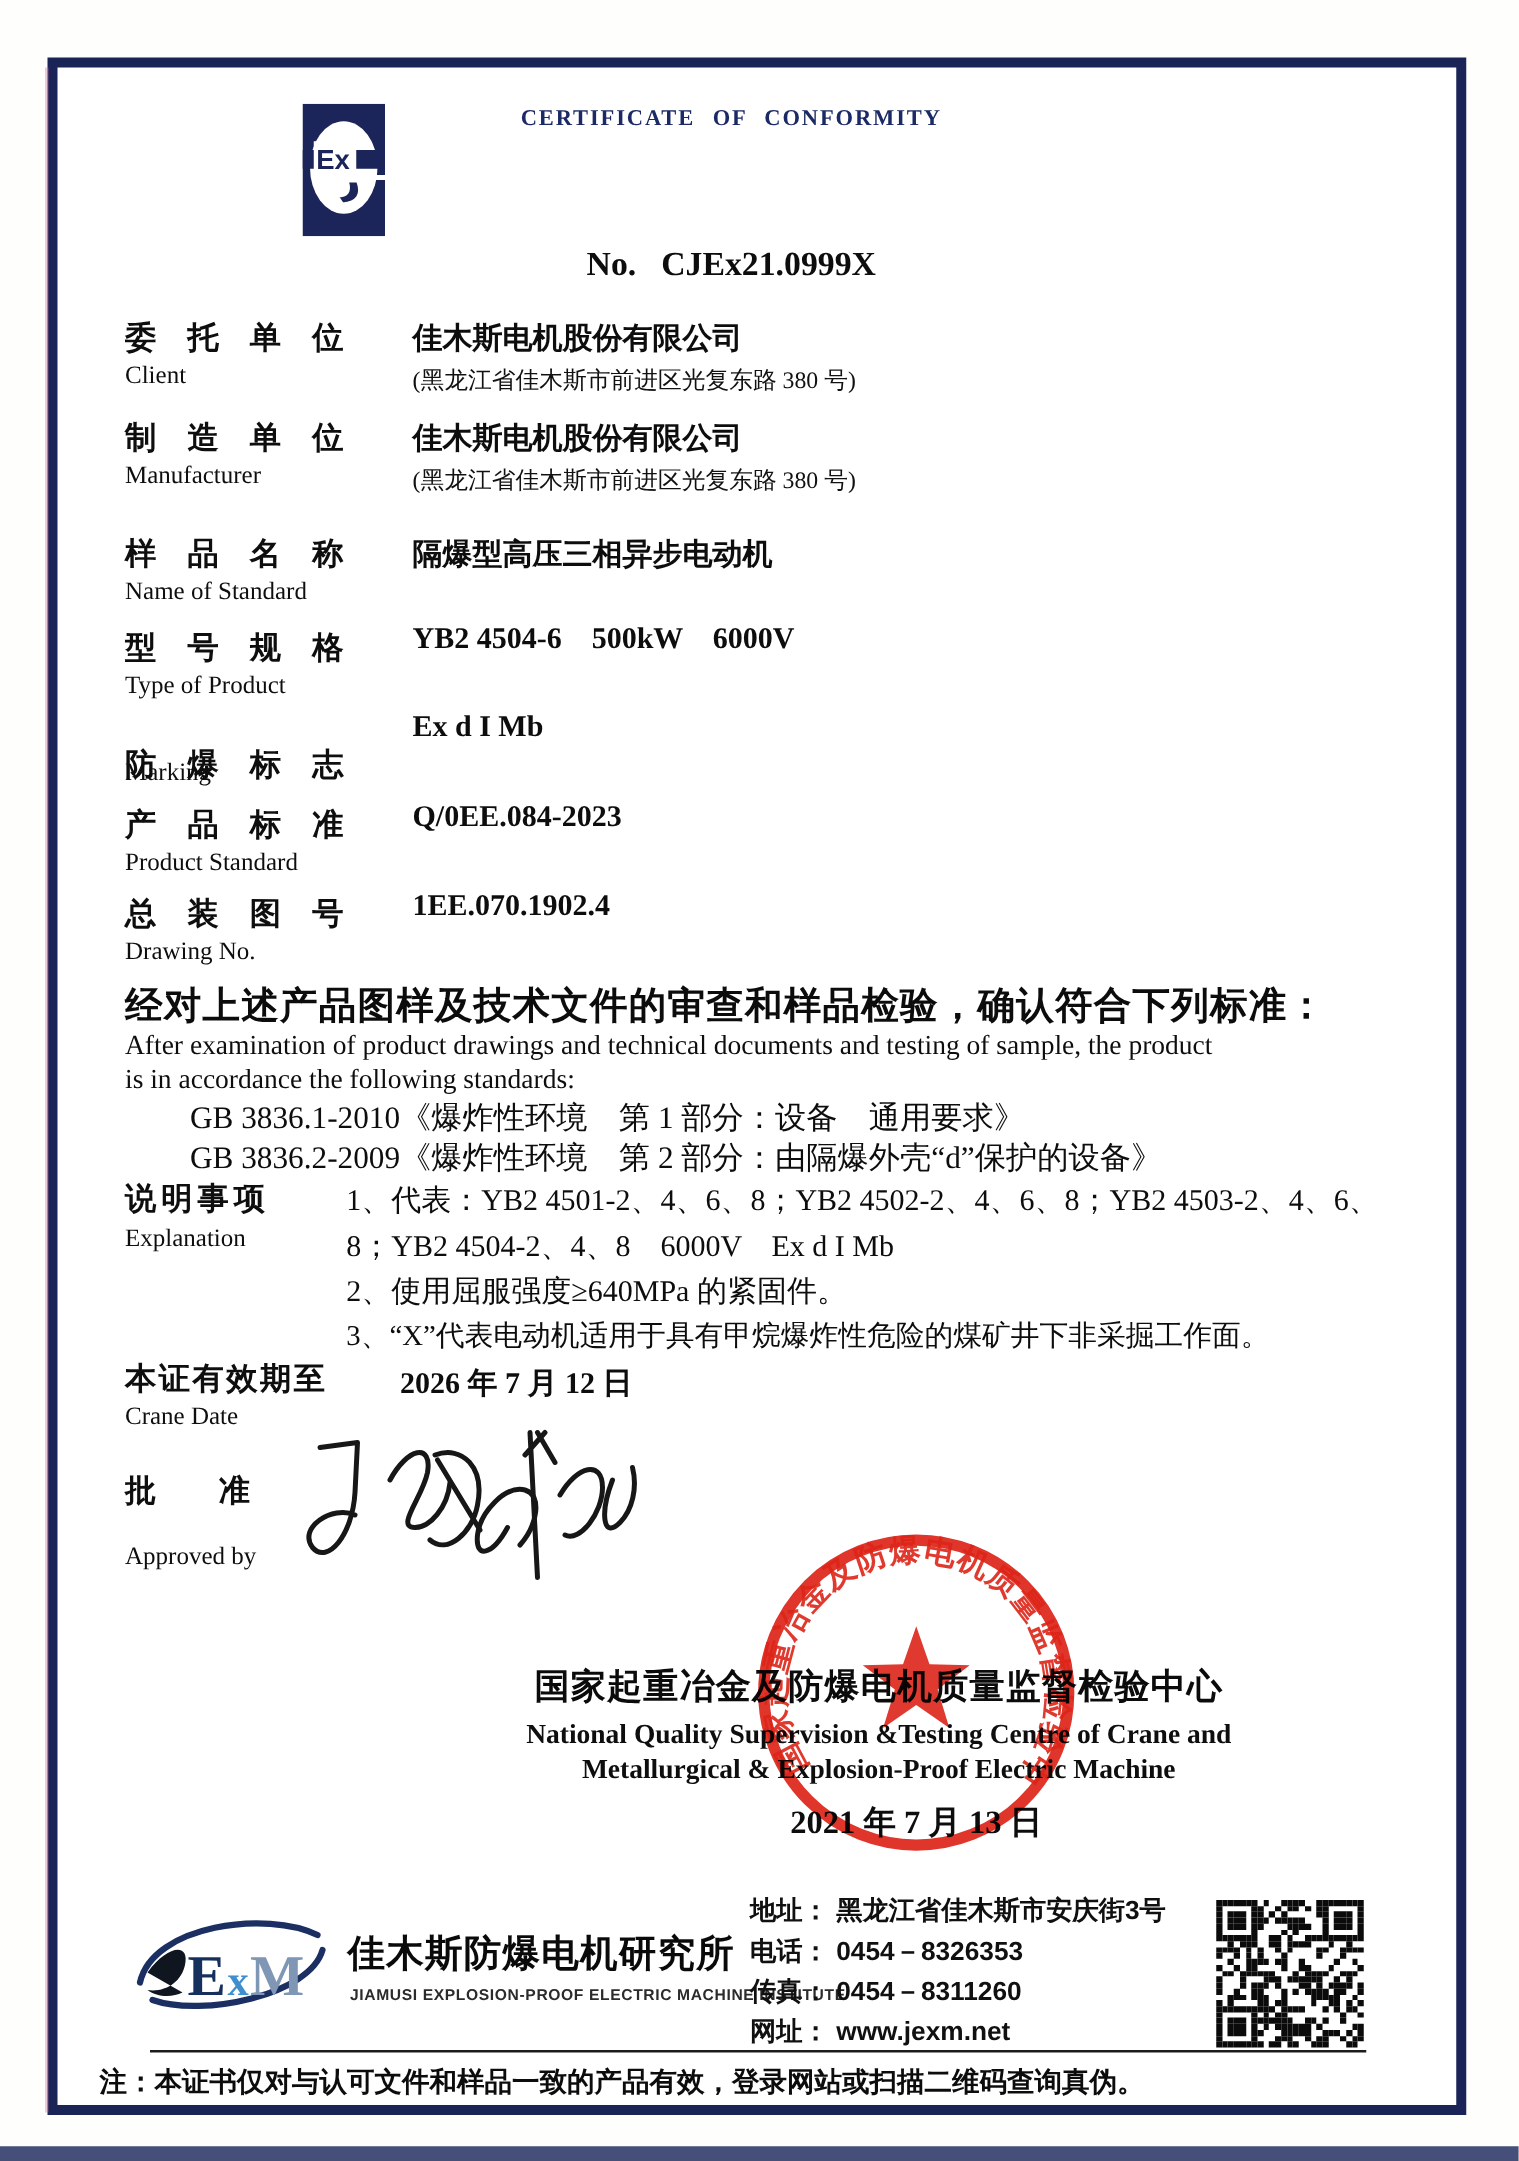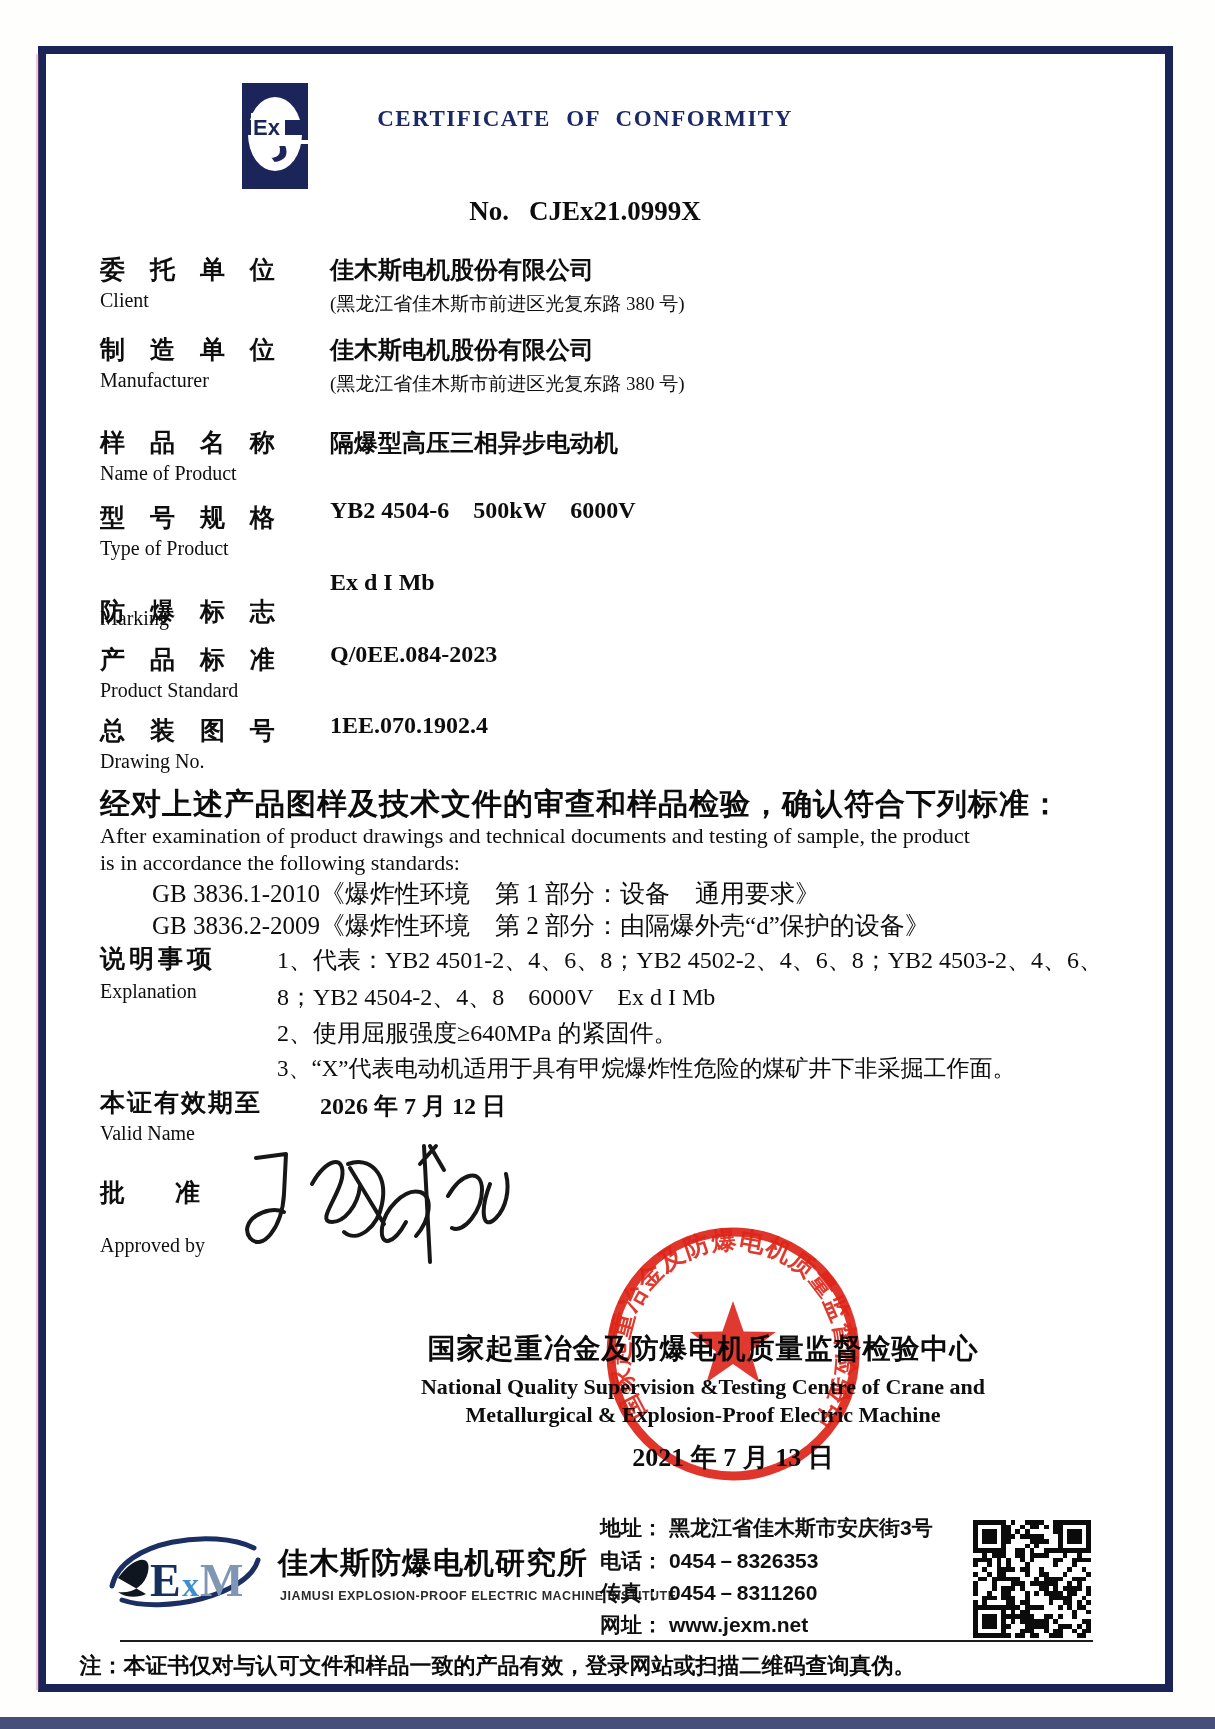--- a/index.html
+++ b/index.html
@@ -13,21 +13,21 @@
     left:38px;top:46px;width:1135px;height:1646px;box-sizing:border-box;
     border:8px solid #1a2456;background:#ffffff;
   }
   .edge-bar{left:0;top:1717px;width:1215px;height:12px;background:#2c3766;opacity:.88;}
   .edge-pink{left:36px;top:54px;width:3px;height:1636px;background:#c86e9a;opacity:.35;}
 
   
   .ex-logo{left:242px;top:83px;}
   .title-wrap{left:355px;top:84px;width:460px;text-align:center;}
   .title-cn{font-size:47px;font-weight:bold;color:#1b2a66;letter-spacing:25px;text-indent:25px;white-space:nowrap;font-family:"Liberation Serif","DejaVu Serif",serif;}
-  .title-en{margin-top:22px;font-size:23px;font-weight:bold;color:#1b2a66;letter-spacing:1.5px;word-spacing:8px;font-family:"Liberation Serif","DejaVu Serif",serif;}
+  .title-en{margin-top:0;font-size:18px;font-weight:bold;color:#1b2a66;letter-spacing:1.5px;word-spacing:8px;font-family:"Liberation Serif","DejaVu Serif",serif;}
   .cert-no{left:355px;top:196px;width:460px;text-align:center;font-family:"Liberation Serif","DejaVu Serif",serif;font-size:27px;font-weight:600;color:#0d0d0d;}
   .cert-no .num{margin-left:20px;}
 
   
   .f-label{left:100px;font-size:25px;font-weight:bold;letter-spacing:9px;white-space:nowrap;color:#0e0e0e;}
   .f-en{left:100px;font-size:20px;font-family:"Liberation Serif","DejaVu Serif",serif;white-space:nowrap;color:#0e0e0e;}
   .f-val{left:330px;font-size:24px;font-weight:600;font-family:"Liberation Serif","DejaVu Serif",serif;white-space:pre;color:#0d0d0d;}
   .f-note{left:330px;font-size:19px;font-family:"Liberation Serif","DejaVu Serif",serif;white-space:nowrap;color:#111;}
 
   .std-intro{left:100px;top:784px;font-size:30px;font-weight:bold;letter-spacing:1px;white-space:nowrap;color:#0c0c0c;}
@@ -83,21 +83,21 @@
 <div class="abs f-en" style="top:289px">Client</div>
 <div class="abs f-val" style="top:254px">佳木斯电机股份有限公司</div>
 <div class="abs f-note" style="top:291px">(黑龙江省佳木斯市前进区光复东路 380 号)</div>
 
 <div class="abs f-label" style="top:333px">制 造 单 位</div>
 <div class="abs f-en" style="top:369px">Manufacturer</div>
 <div class="abs f-val" style="top:334px">佳木斯电机股份有限公司</div>
 <div class="abs f-note" style="top:371px">(黑龙江省佳木斯市前进区光复东路 380 号)</div>
 
 <div class="abs f-label" style="top:426px">样 品 名 称</div>
-<div class="abs f-en" style="top:462px">Name of Product</div>
+<div class="abs f-en" style="top:462px">Name of Standard</div>
 <div class="abs f-val" style="top:427px">隔爆型高压三相异步电动机</div>
 
 <div class="abs f-label" style="top:501px">型 号 规 格</div>
 <div class="abs f-en" style="top:537px">Type of Product</div>
 <div class="abs f-val" style="top:494px">YB2 4504-6　500kW　6000V</div>
 
 <div class="abs f-label" style="top:595px">防 爆 标 志</div>
 <div class="abs f-en" style="top:607px">Marking</div>
 <div class="abs f-val" style="top:569px">Ex d I Mb</div>
 
@@ -116,21 +116,21 @@
 <div class="abs std-item" style="top:909px">GB 3836.2-2009《爆炸性环境　第 2 部分：由隔爆外壳“d”保护的设备》</div>
 
 <div class="abs f-label" style="top:942px;letter-spacing:4px">说明事项</div>
 <div class="abs f-en" style="top:980px">Explanation</div>
 <div class="abs exp-line" style="top:944px">1、代表：YB2 4501-2、4、6、8；YB2 4502-2、4、6、8；YB2 4503-2、4、6、</div>
 <div class="abs exp-line" style="top:981px">8；YB2 4504-2、4、8　6000V　Ex d I Mb</div>
 <div class="abs exp-line" style="top:1017px">2、使用屈服强度≥640MPa 的紧固件。</div>
 <div class="abs exp-line" style="top:1053px;font-size:23px">3、“X”代表电动机适用于具有甲烷爆炸性危险的煤矿井下非采掘工作面。</div>
 
 <div class="abs f-label" style="top:1086px;letter-spacing:2px">本证有效期至</div>
-<div class="abs f-en" style="top:1122px">Valid Name</div>
+<div class="abs f-en" style="top:1122px">Crane Date</div>
 <div class="abs f-val" style="left:320px;top:1090px">2026 年 7 月 12 日</div>
 
 <div class="abs f-label" style="top:1176px;letter-spacing:0">批　　准</div>
 <div class="abs f-en" style="top:1234px">Approved by</div>
 
 <svg class="abs sig-svg" width="300" height="160" viewBox="0 0 300 160">
   <g fill="none" stroke="#171717" stroke-width="4" stroke-linecap="round" stroke-linejoin="round">
     <path d="M28,32 l30,-4 l-2,40 c-2,34 -22,58 -34,44 c-12,-16 16,-34 34,-26"></path>
     <path d="M84,58 c14,-26 34,-30 30,-6 c-4,20 -26,44 -10,44 c12,0 26,-16 28,-36"></path>
     <path d="M120,38 c22,-8 40,10 34,40 c-4,22 -24,40 -38,28 m6,-64 l34,56"></path>

